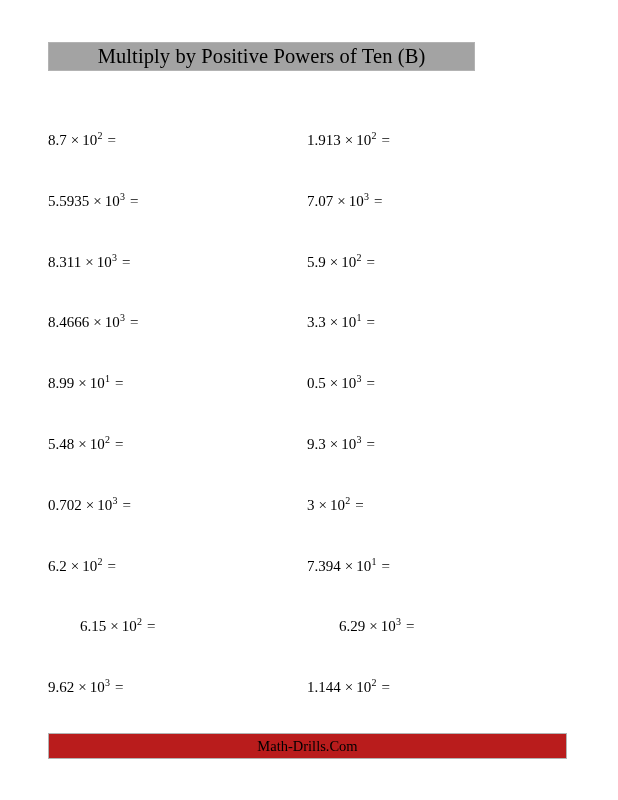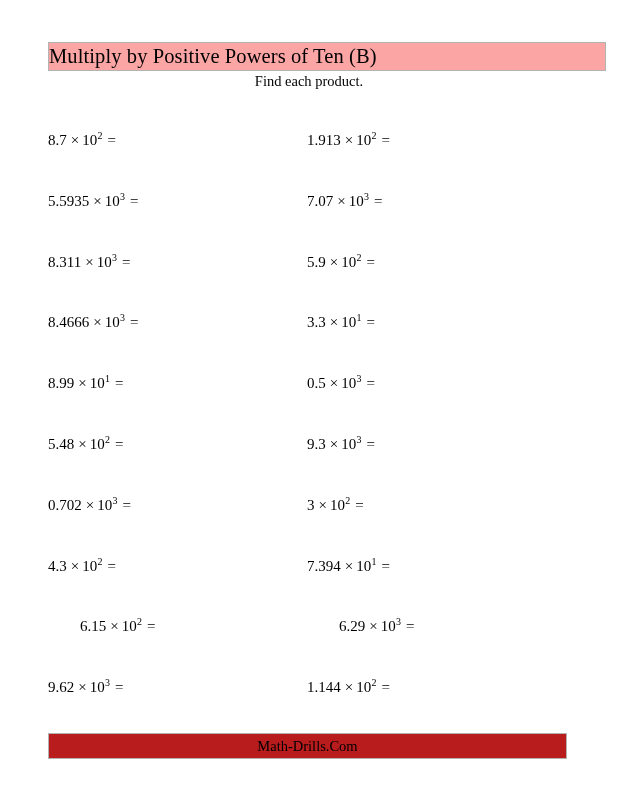--- a/index.html
+++ b/index.html
@@ -22,28 +22,28 @@
     top: 0;
     width: 618px;
     height: 800px;
   }
 
   
   .title-box {
     position: absolute;
     left: 48px;
     top: 42px;
-    width: 558px;
+    width: 427px;
     height: 29px;
     box-sizing: border-box;
     border: 1px solid #b3b3b3;
-    background: #fca5a5;
+    background: #a3a3a3;
     display: flex;
     align-items: center;
-    justify-content: flex-start;
+    justify-content: center;
   }
   .title-text {
     font-size: 20.5px;
     line-height: 1;
     letter-spacing: 0.1px;
     white-space: nowrap;
     color: #000000;
   }
 
   
@@ -121,21 +121,20 @@
 </style>
 </head>
 <body>
 
 <div class="page">
 
   <div class="title-box">
     <span class="title-text">Multiply by Positive Powers of Ten (B)</span>
   </div>
 
-  <div class="subtitle">Find each product.</div>
 
   <div class="problems">
       <div class="prob-row" style="top: 129px;">
         <div class="prob col-left"><span class="mantissa">8.7</span><span class="times">×</span><span class="base">10</span><sup class="exp">2</sup><span class="equals">=</span></div>
         <div class="prob col-right"><span class="mantissa">1.913</span><span class="times">×</span><span class="base">10</span><sup class="exp">2</sup><span class="equals">=</span></div>
       </div>
       <div class="prob-row" style="top: 189.8px;">
         <div class="prob col-left"><span class="mantissa">5.5935</span><span class="times">×</span><span class="base">10</span><sup class="exp">3</sup><span class="equals">=</span></div>
         <div class="prob col-right"><span class="mantissa">7.07</span><span class="times">×</span><span class="base">10</span><sup class="exp">3</sup><span class="equals">=</span></div>
       </div>
@@ -153,21 +152,21 @@
       </div>
       <div class="prob-row" style="top: 433px;">
         <div class="prob col-left"><span class="mantissa">5.48</span><span class="times">×</span><span class="base">10</span><sup class="exp">2</sup><span class="equals">=</span></div>
         <div class="prob col-right"><span class="mantissa">9.3</span><span class="times">×</span><span class="base">10</span><sup class="exp">3</sup><span class="equals">=</span></div>
       </div>
       <div class="prob-row" style="top: 493.8px;">
         <div class="prob col-left"><span class="mantissa">0.702</span><span class="times">×</span><span class="base">10</span><sup class="exp">3</sup><span class="equals">=</span></div>
         <div class="prob col-right"><span class="mantissa">3</span><span class="times">×</span><span class="base">10</span><sup class="exp">2</sup><span class="equals">=</span></div>
       </div>
       <div class="prob-row" style="top: 554.6px;">
-        <div class="prob col-left"><span class="mantissa">4.3</span><span class="times">×</span><span class="base">10</span><sup class="exp">2</sup><span class="equals">=</span></div>
+        <div class="prob col-left"><span class="mantissa">6.2</span><span class="times">×</span><span class="base">10</span><sup class="exp">2</sup><span class="equals">=</span></div>
         <div class="prob col-right"><span class="mantissa">7.394</span><span class="times">×</span><span class="base">10</span><sup class="exp">1</sup><span class="equals">=</span></div>
       </div>
       <div class="prob-row" style="top: 615.4px; margin-left: 32px;">
         <div class="prob col-left"><span class="mantissa">6.15</span><span class="times">×</span><span class="base">10</span><sup class="exp">2</sup><span class="equals">=</span></div>
         <div class="prob col-right"><span class="mantissa">6.29</span><span class="times">×</span><span class="base">10</span><sup class="exp">3</sup><span class="equals">=</span></div>
       </div>
       <div class="prob-row" style="top: 676.2px; padding-left: 47px;">
         <div class="prob col-left"><span class="mantissa">9.62</span><span class="times">×</span><span class="base">10</span><sup class="exp">3</sup><span class="equals">=</span></div>
         <div class="prob col-right"><span class="mantissa">1.144</span><span class="times">×</span><span class="base">10</span><sup class="exp">2</sup><span class="equals">=</span></div>
       </div>

